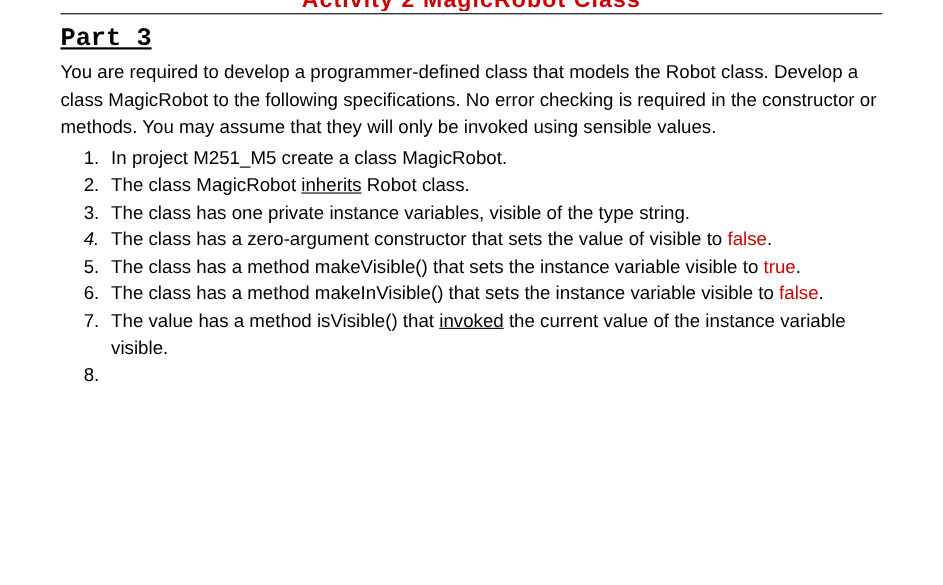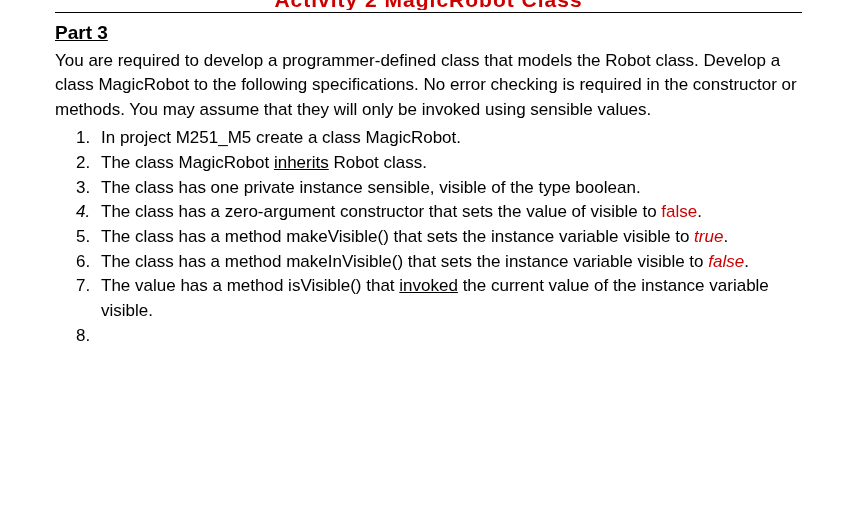--- a/index.html
+++ b/index.html
@@ -28,40 +28,40 @@
     height: 10px;
     line-height: 0;
   }
   .rule {
     border-top: 1.5px solid #000;
     margin: 0 0 4px 0;
   }
   .part-heading {
     font-weight: bold;
     text-decoration: underline;
-    font-size: 19px;
+    font-size: 23px;
     margin: 6px 0 2px 0;
+    font-family: Liberation Mono, monospace;
   }
   .intro {
     margin: 0 0 4px 0;
   }
   ol.spec {
     margin: 0;
     padding-left: 40px;
   }
   ol.spec > li {
     padding-left: 6px;
     margin: 0;
   }
   li.italic-marker { font-style: italic; }
   li.italic-marker > span { font-style: normal; }
   .ul { text-decoration: underline; }
   .kw {
     color: #cc0000;
-    font-style: italic;
   }
   .kw-blue {
     color: #0000cc;
   }
   .tostring-example {
     margin-left: 18px;
     white-space: pre;
   }
 </style>
 </head>
@@ -76,21 +76,21 @@
 
   <div class="intro">You are required to develop a programmer-defined class that models the Robot class. Develop a class MagicRobot to the following specifications. No error checking is required in the constructor or methods. You may assume that they will only be invoked using sensible values.</div>
 
   <ol class="spec">
     <li><span>In project M251_M5 create a class MagicRobot.</span></li>
 
     <li>
       <span>The class MagicRobot </span><span class="ul">inherits</span><span> Robot class.</span>
     </li>
 
-    <li><span>The class has one private instance sensible, visible of the type boolean.</span></li>
+    <li><span>The class has one private instance variables, visible of the type string.</span></li>
 
     <li class="italic-marker">
       <span>The class has a zero-argument constructor that sets the value of visible to </span><span class="kw">false</span><span>.</span>
     </li>
 
     <li>
       <span>The class has a method makeVisible() that sets the instance variable visible to </span><span class="kw">true</span><span>.</span>
     </li>
 
     <li>

